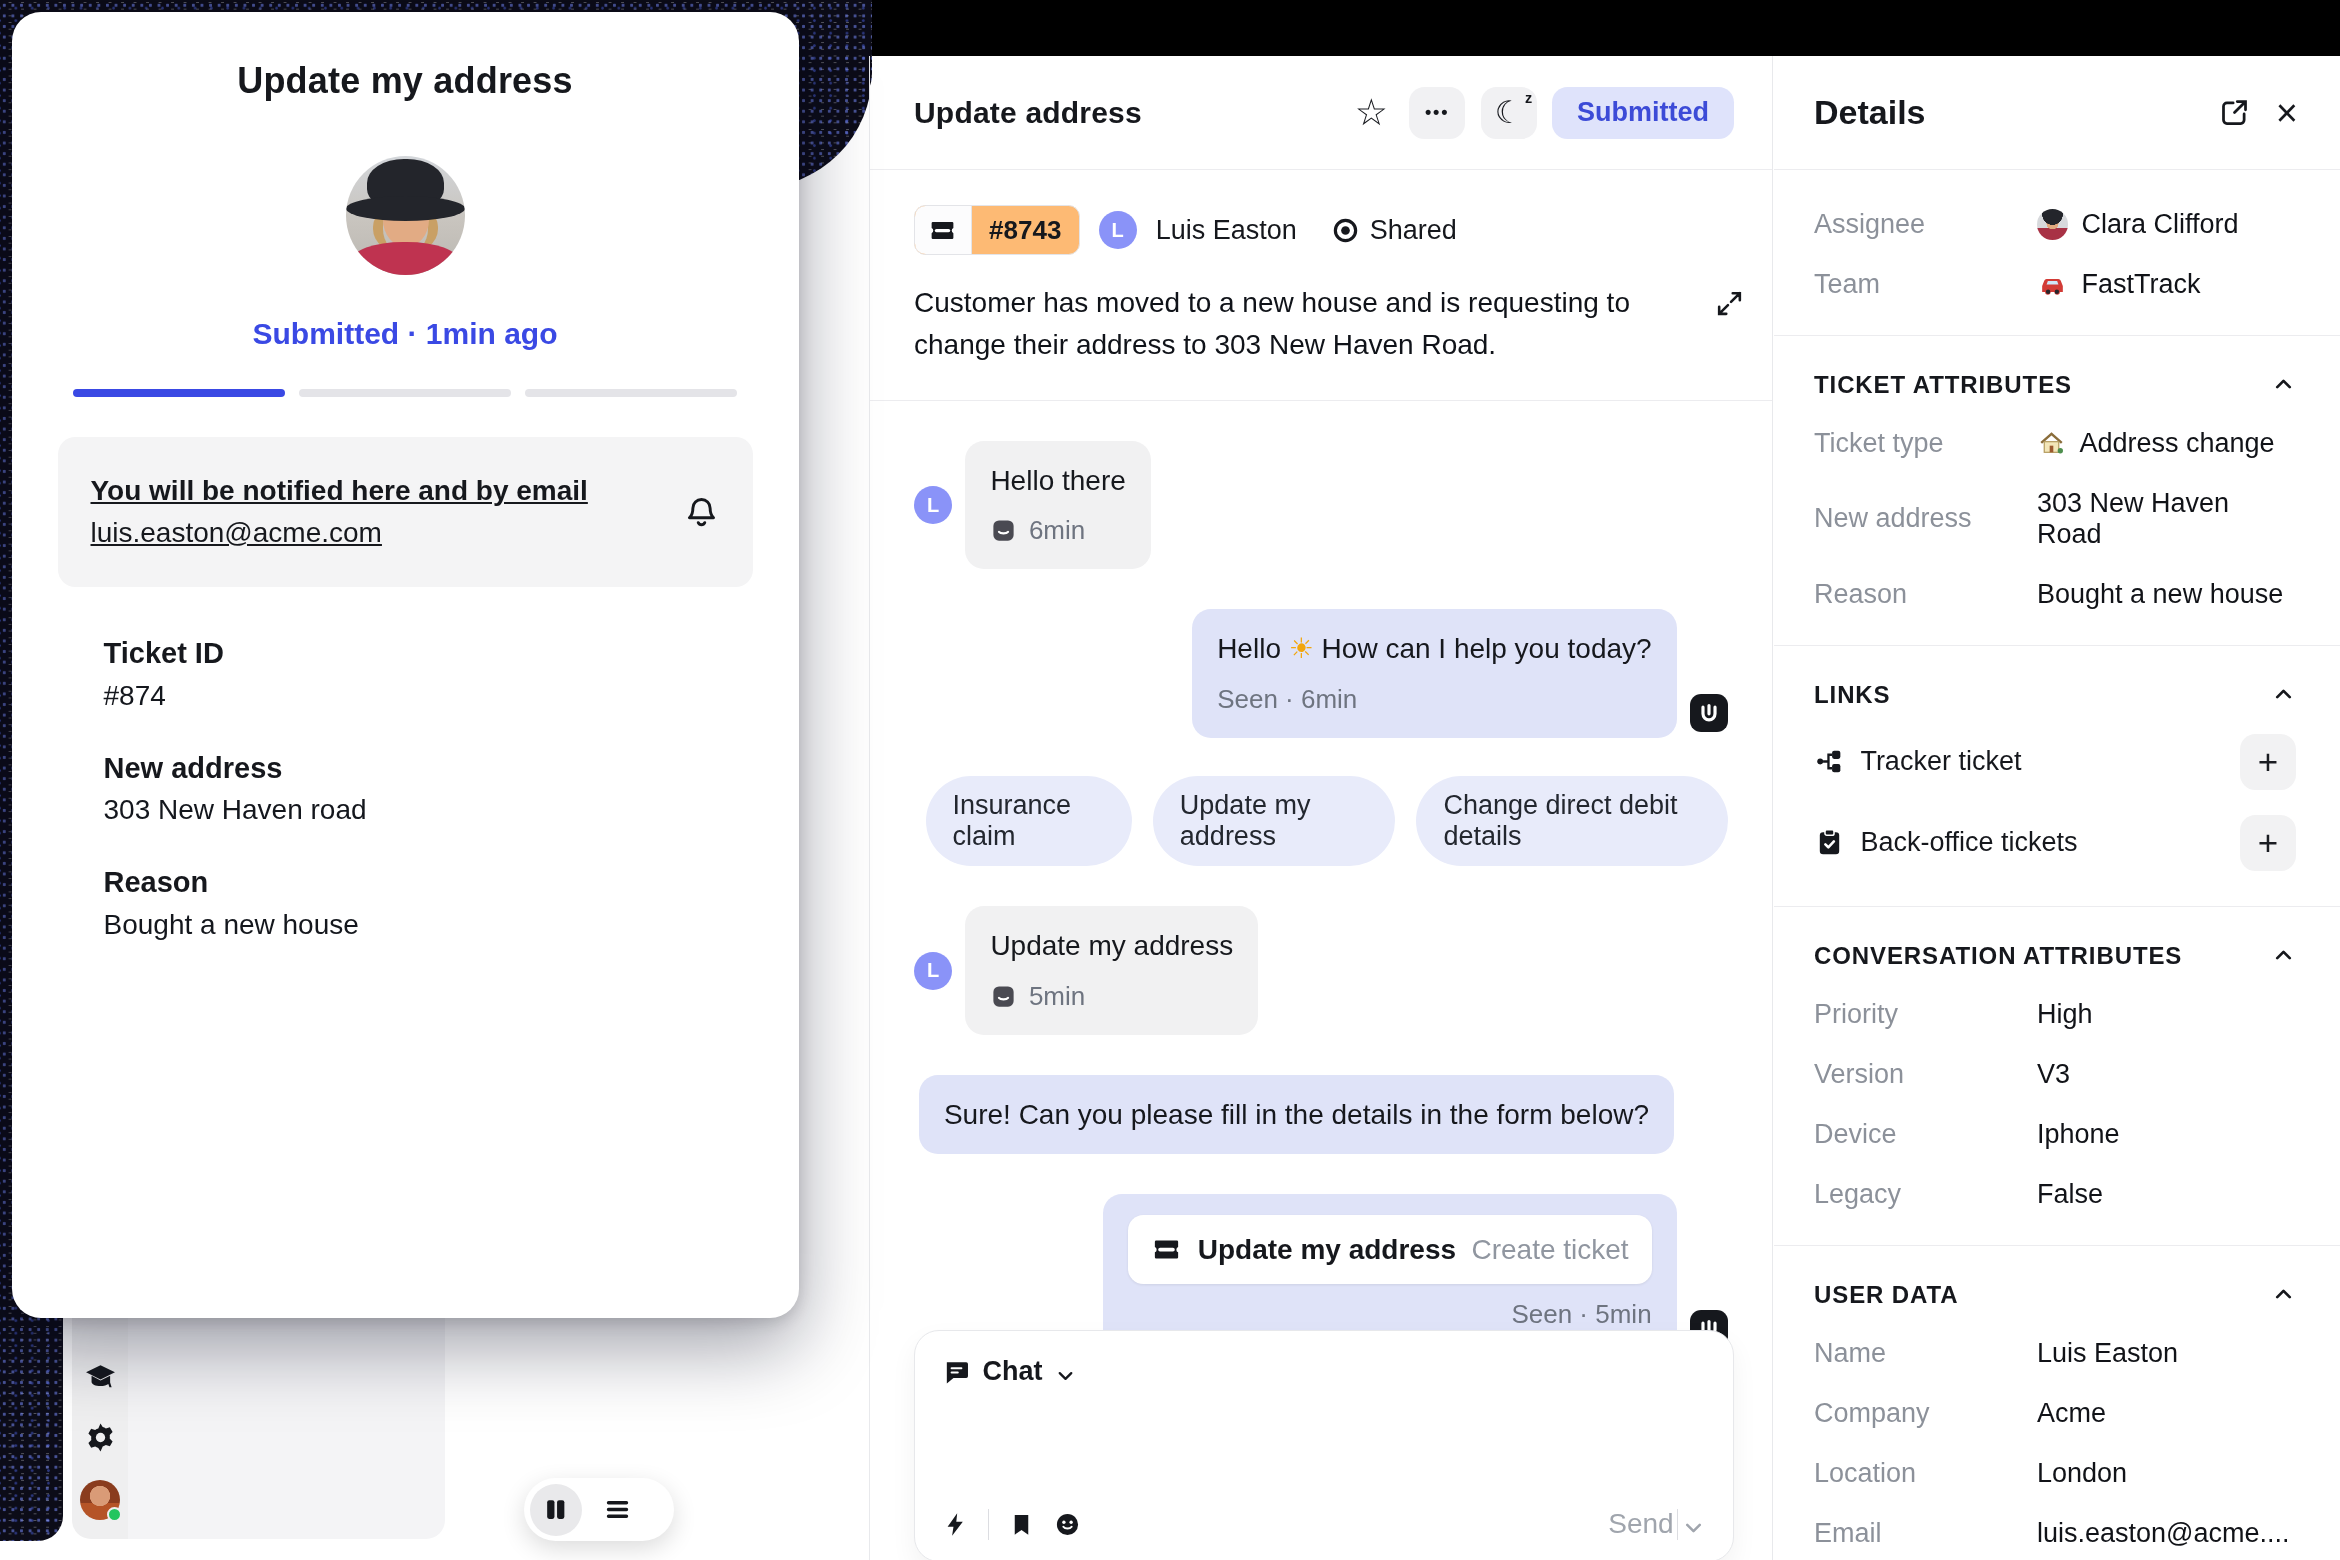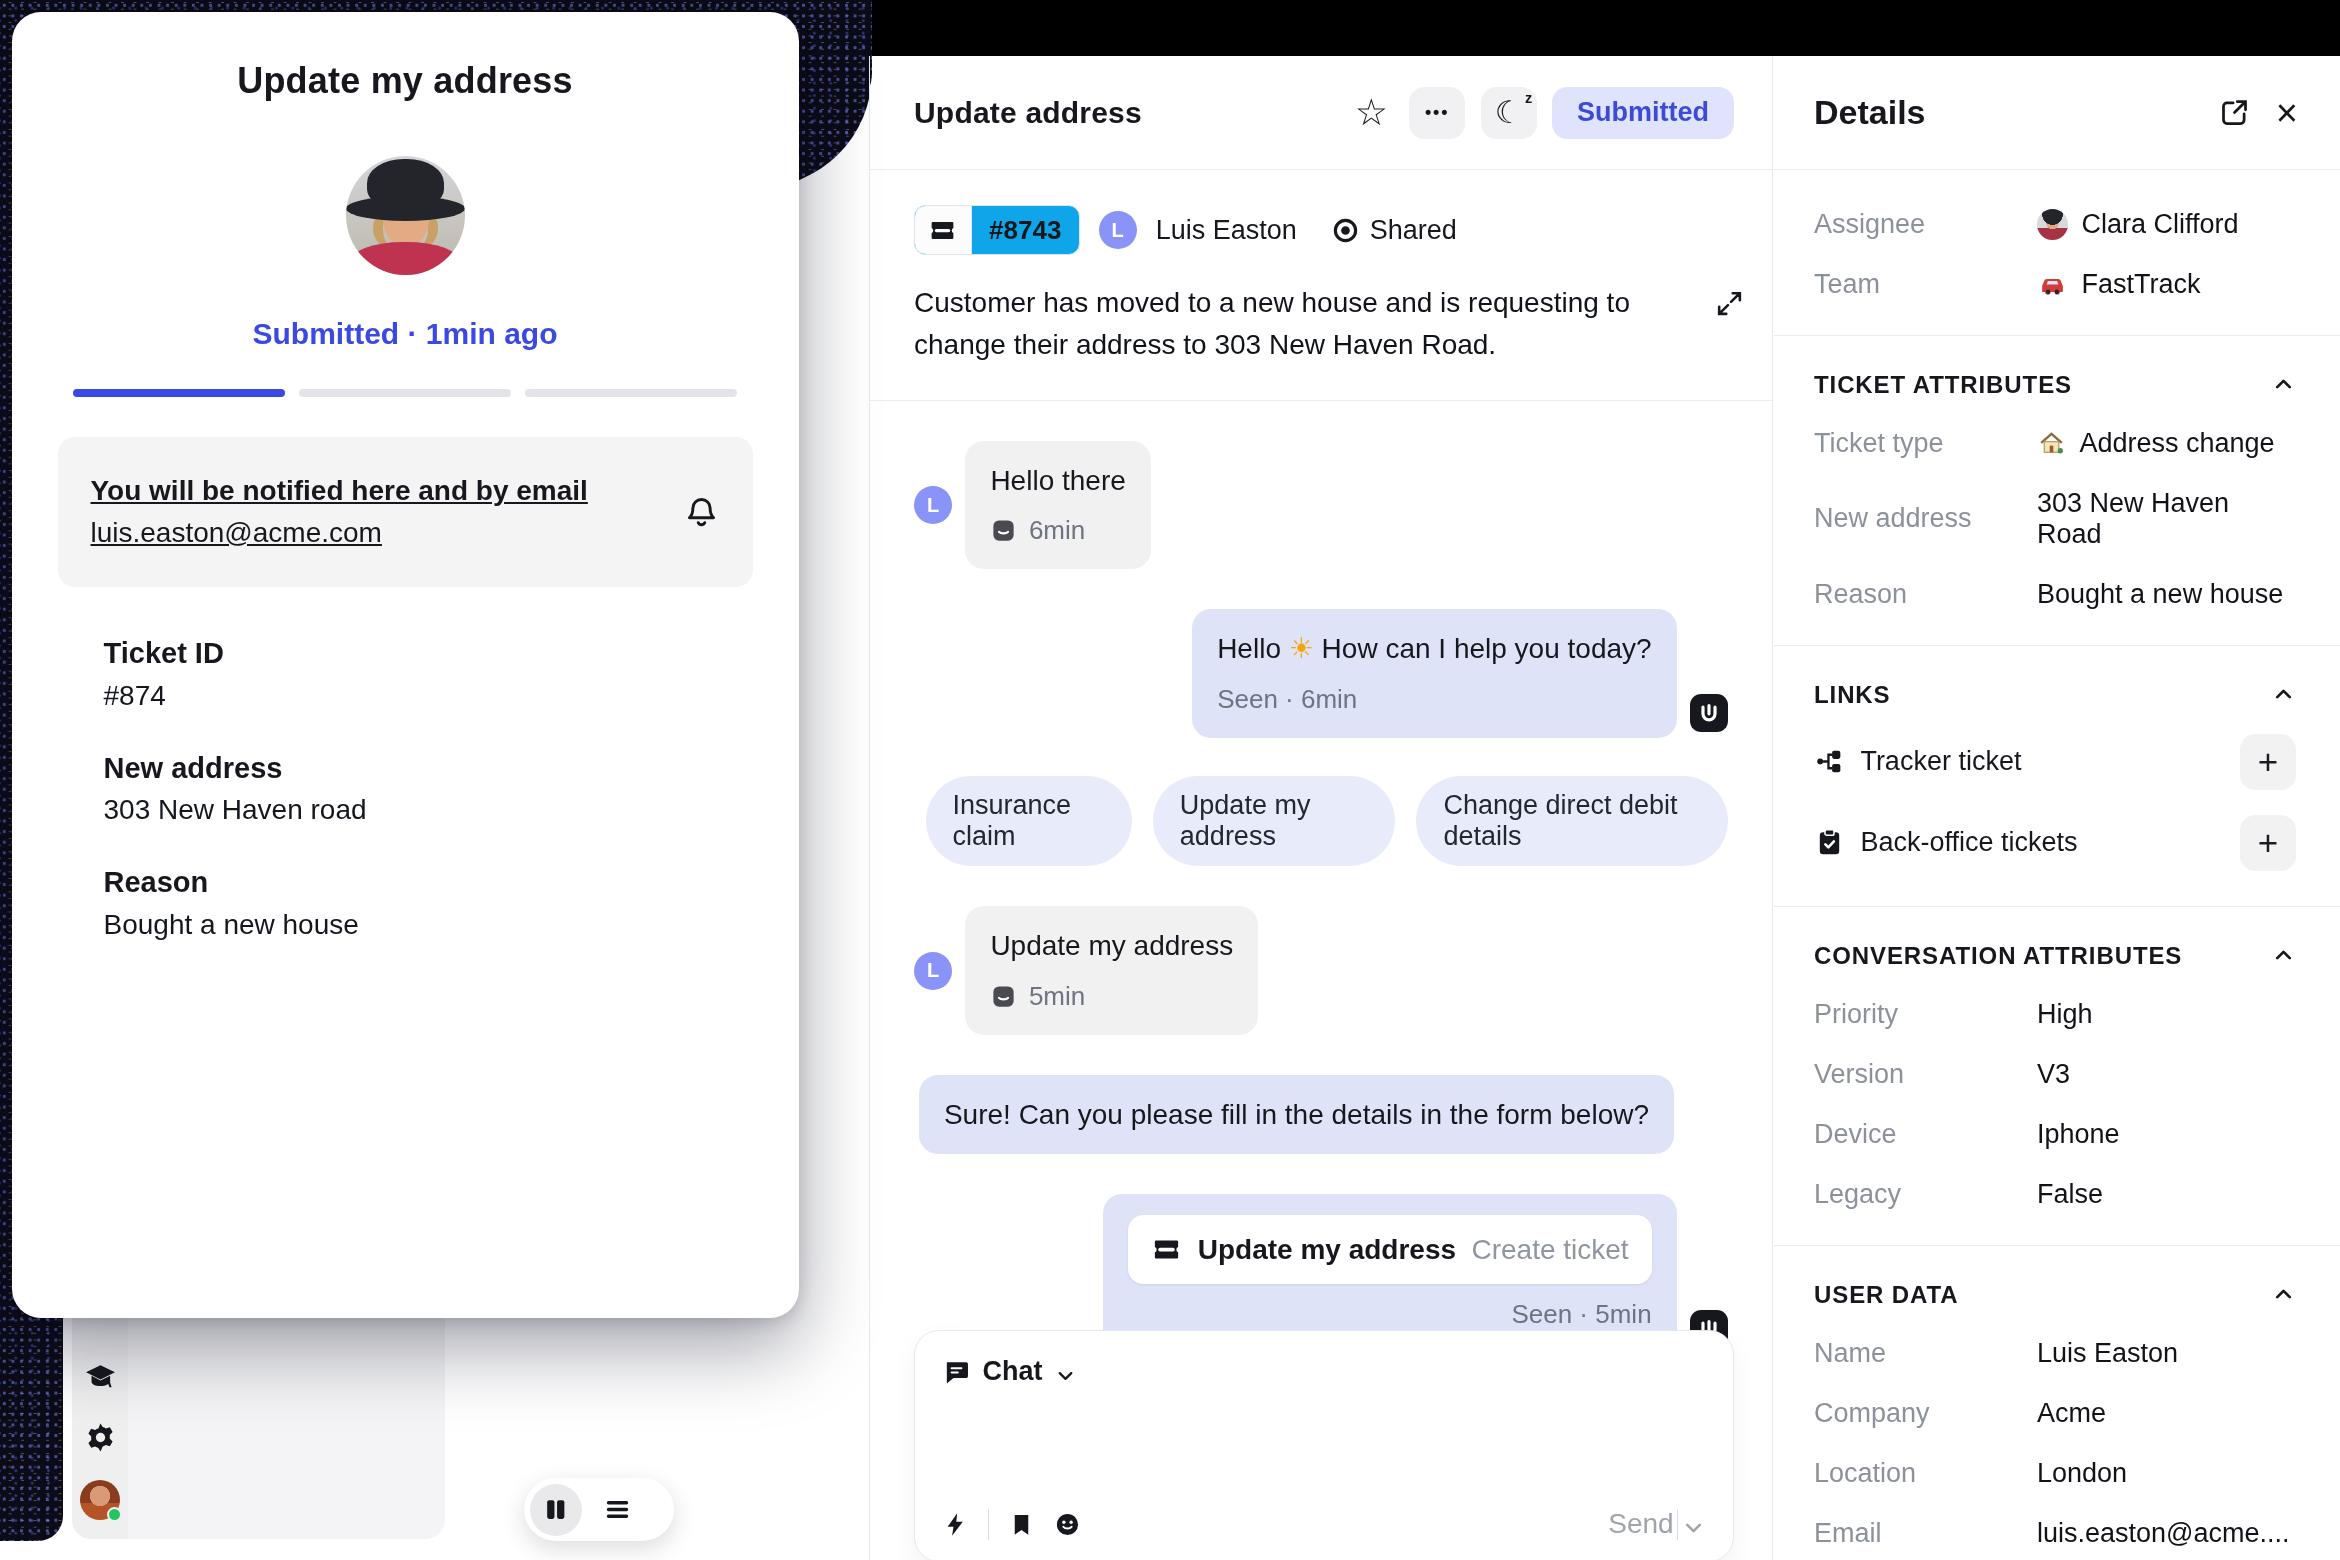--- a/index.html
+++ b/index.html
@@ -46,21 +46,21 @@
   .pill-btn{min-width:56px;height:52px;border-radius:15.4px;background:#f1f1f3;display:flex;align-items:center;
             justify-content:center;padding:0 11.5px;}
   .dots{font-size:18px;letter-spacing:1.9px;font-weight:700;}
   .moon{font-size:31px;position:relative;line-height:1;}
   .moon i{font-style:normal;font-weight:700;font-size:14.4px;position:absolute;top:-5.8px;right:-9.6px;}
   .badge{height:52px;border-radius:15.4px;background:#dfe3fb;color:#3c4bd7;font-weight:700;font-size:27px;
          display:flex;align-items:center;padding:0 25px;}
 
   .conv-body{position:relative;height:calc(100% - 114px);padding:0 44px;}
   .ticket-row{display:flex;align-items:center;gap:19px;margin-top:35px;}
-  .tpill{display:flex;align-items:stretch;border:1.4px solid #e3e4e8;border-radius:11.5px;overflow:hidden;background:#0ea5e9;}
+  .tpill{display:flex;align-items:stretch;border:1.4px solid #e3e4e8;border-radius:11.5px;overflow:hidden;background:#fdba74;}
   .tpill .seg1{padding:8.6px 13.4px;display:flex;align-items:center;border-right:1.4px solid #e3e4e8;background:#fcfcfd;}
   .tpill .seg2{padding:8.6px 17.3px;display:flex;align-items:center;font-size:26px;font-weight:600;}
   .l-avatar{width:38px;height:38px;border-radius:50%;background:#8a93f8;color:#fff;font-weight:700;font-size:20px;
             display:flex;align-items:center;justify-content:center;flex:none;}
   .l-avatar.small{width:38px;height:38px;}
   .who{font-size:27px;}
   .shared{display:flex;align-items:center;gap:9.6px;margin-left:15.4px;font-size:27px;}
   .expand{position:absolute;right:27px;top:83px;}
   .desc{margin-top:27px;font-size:28px;line-height:1.48;max-width:759px;color:#101319;}
   .hr-full{border:none;border-top:1px solid #ececef;margin:35px -44px 0 -44px;}

